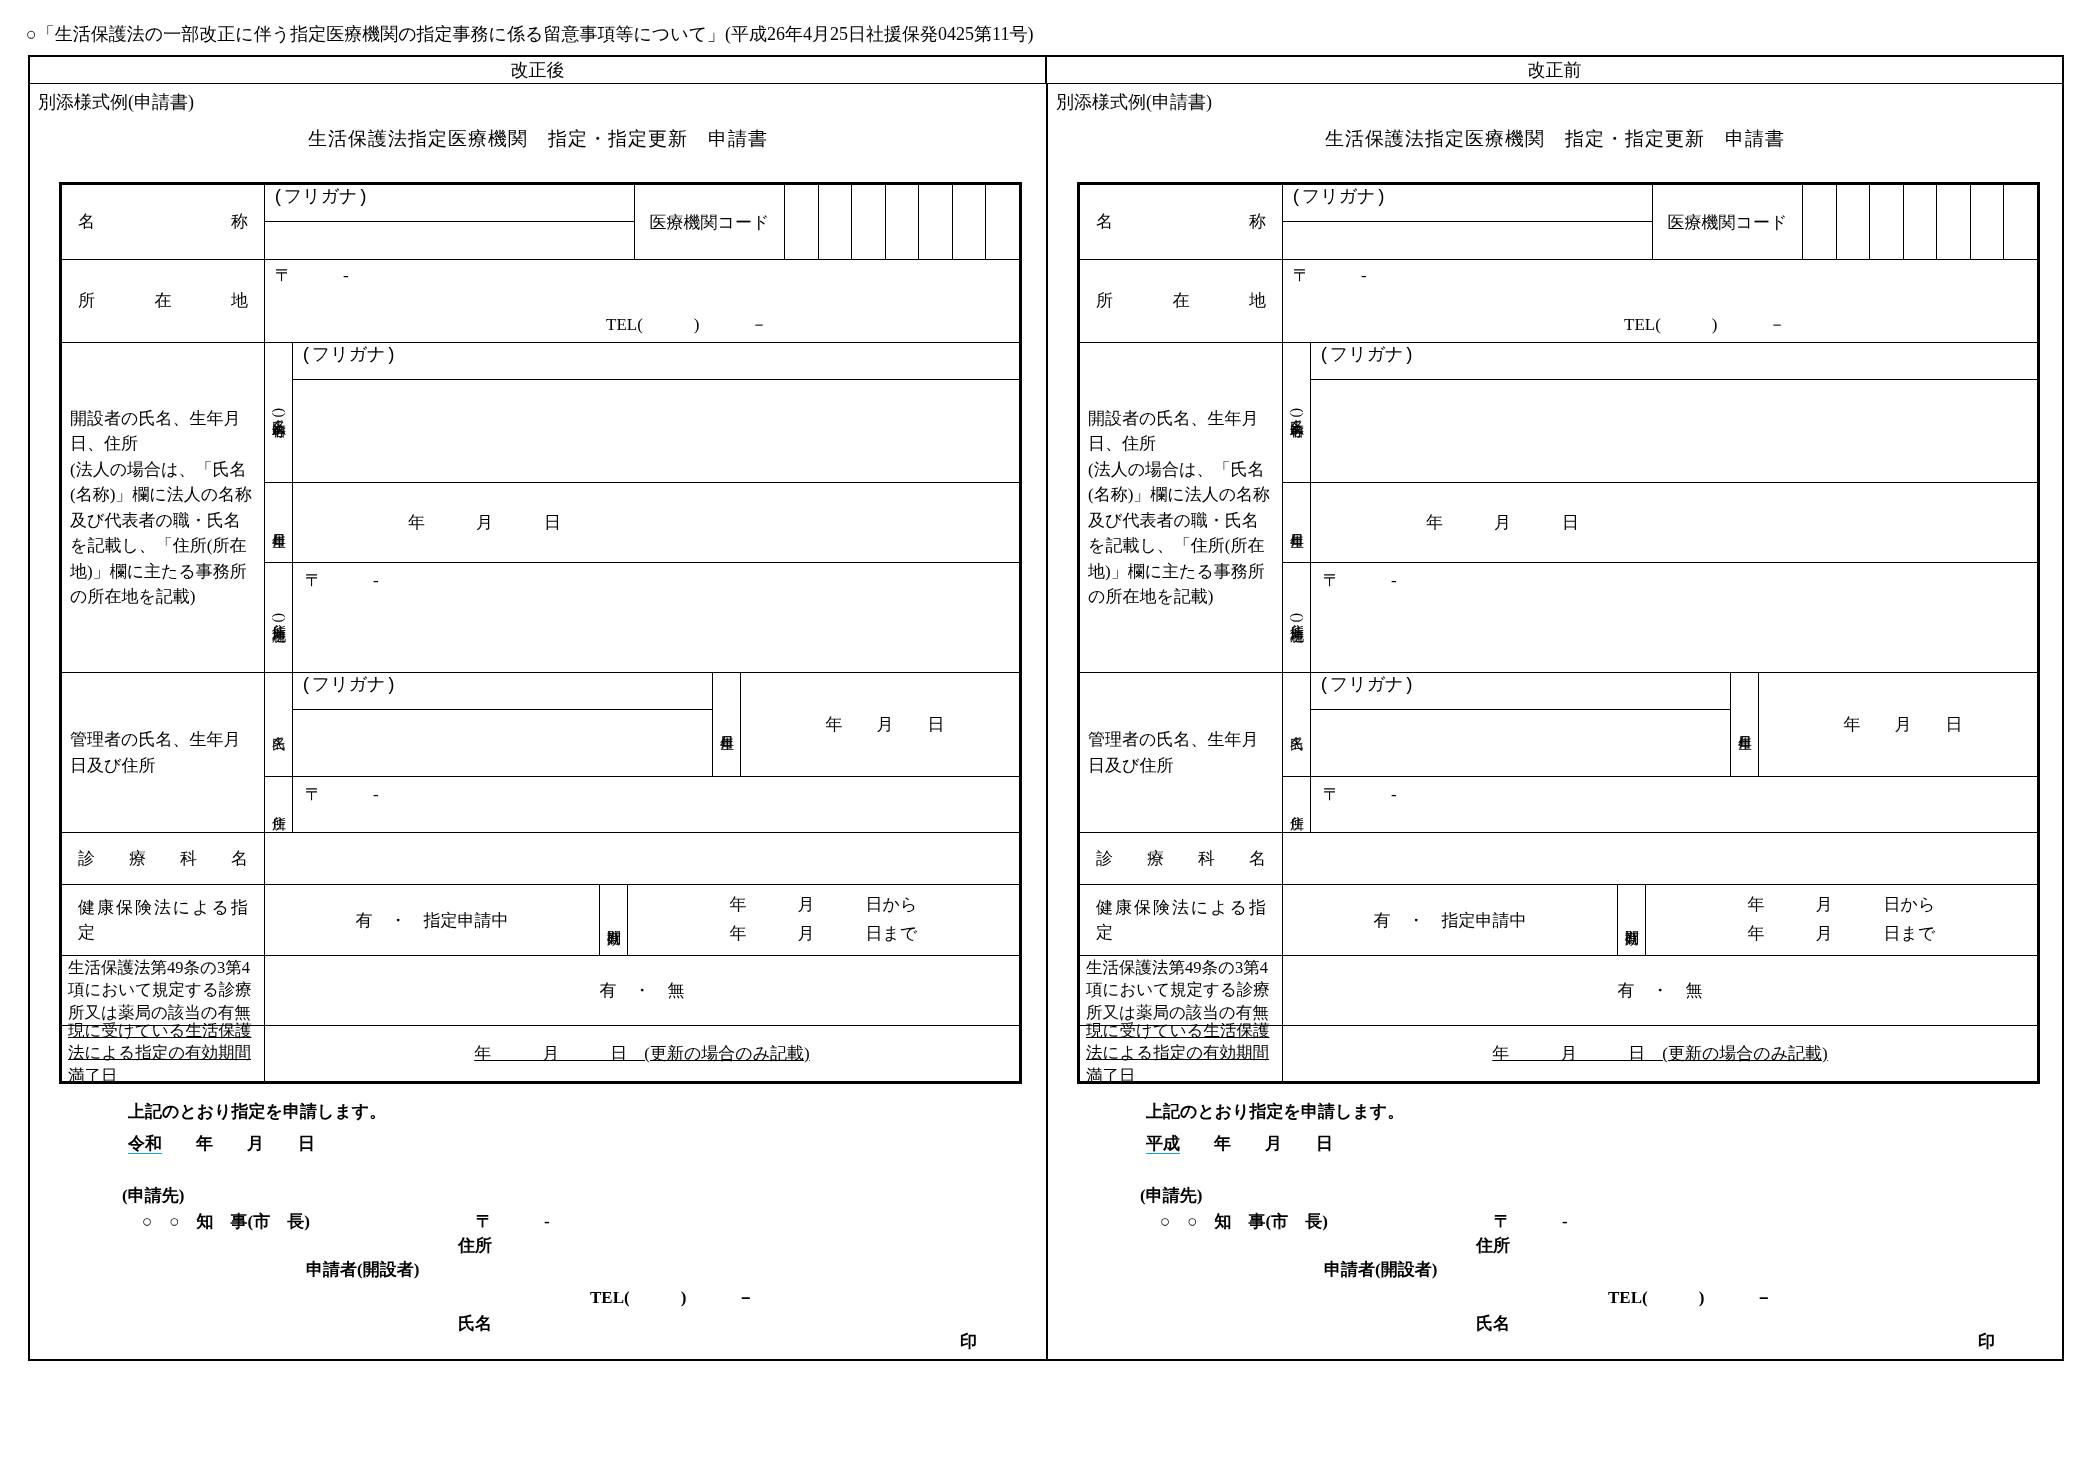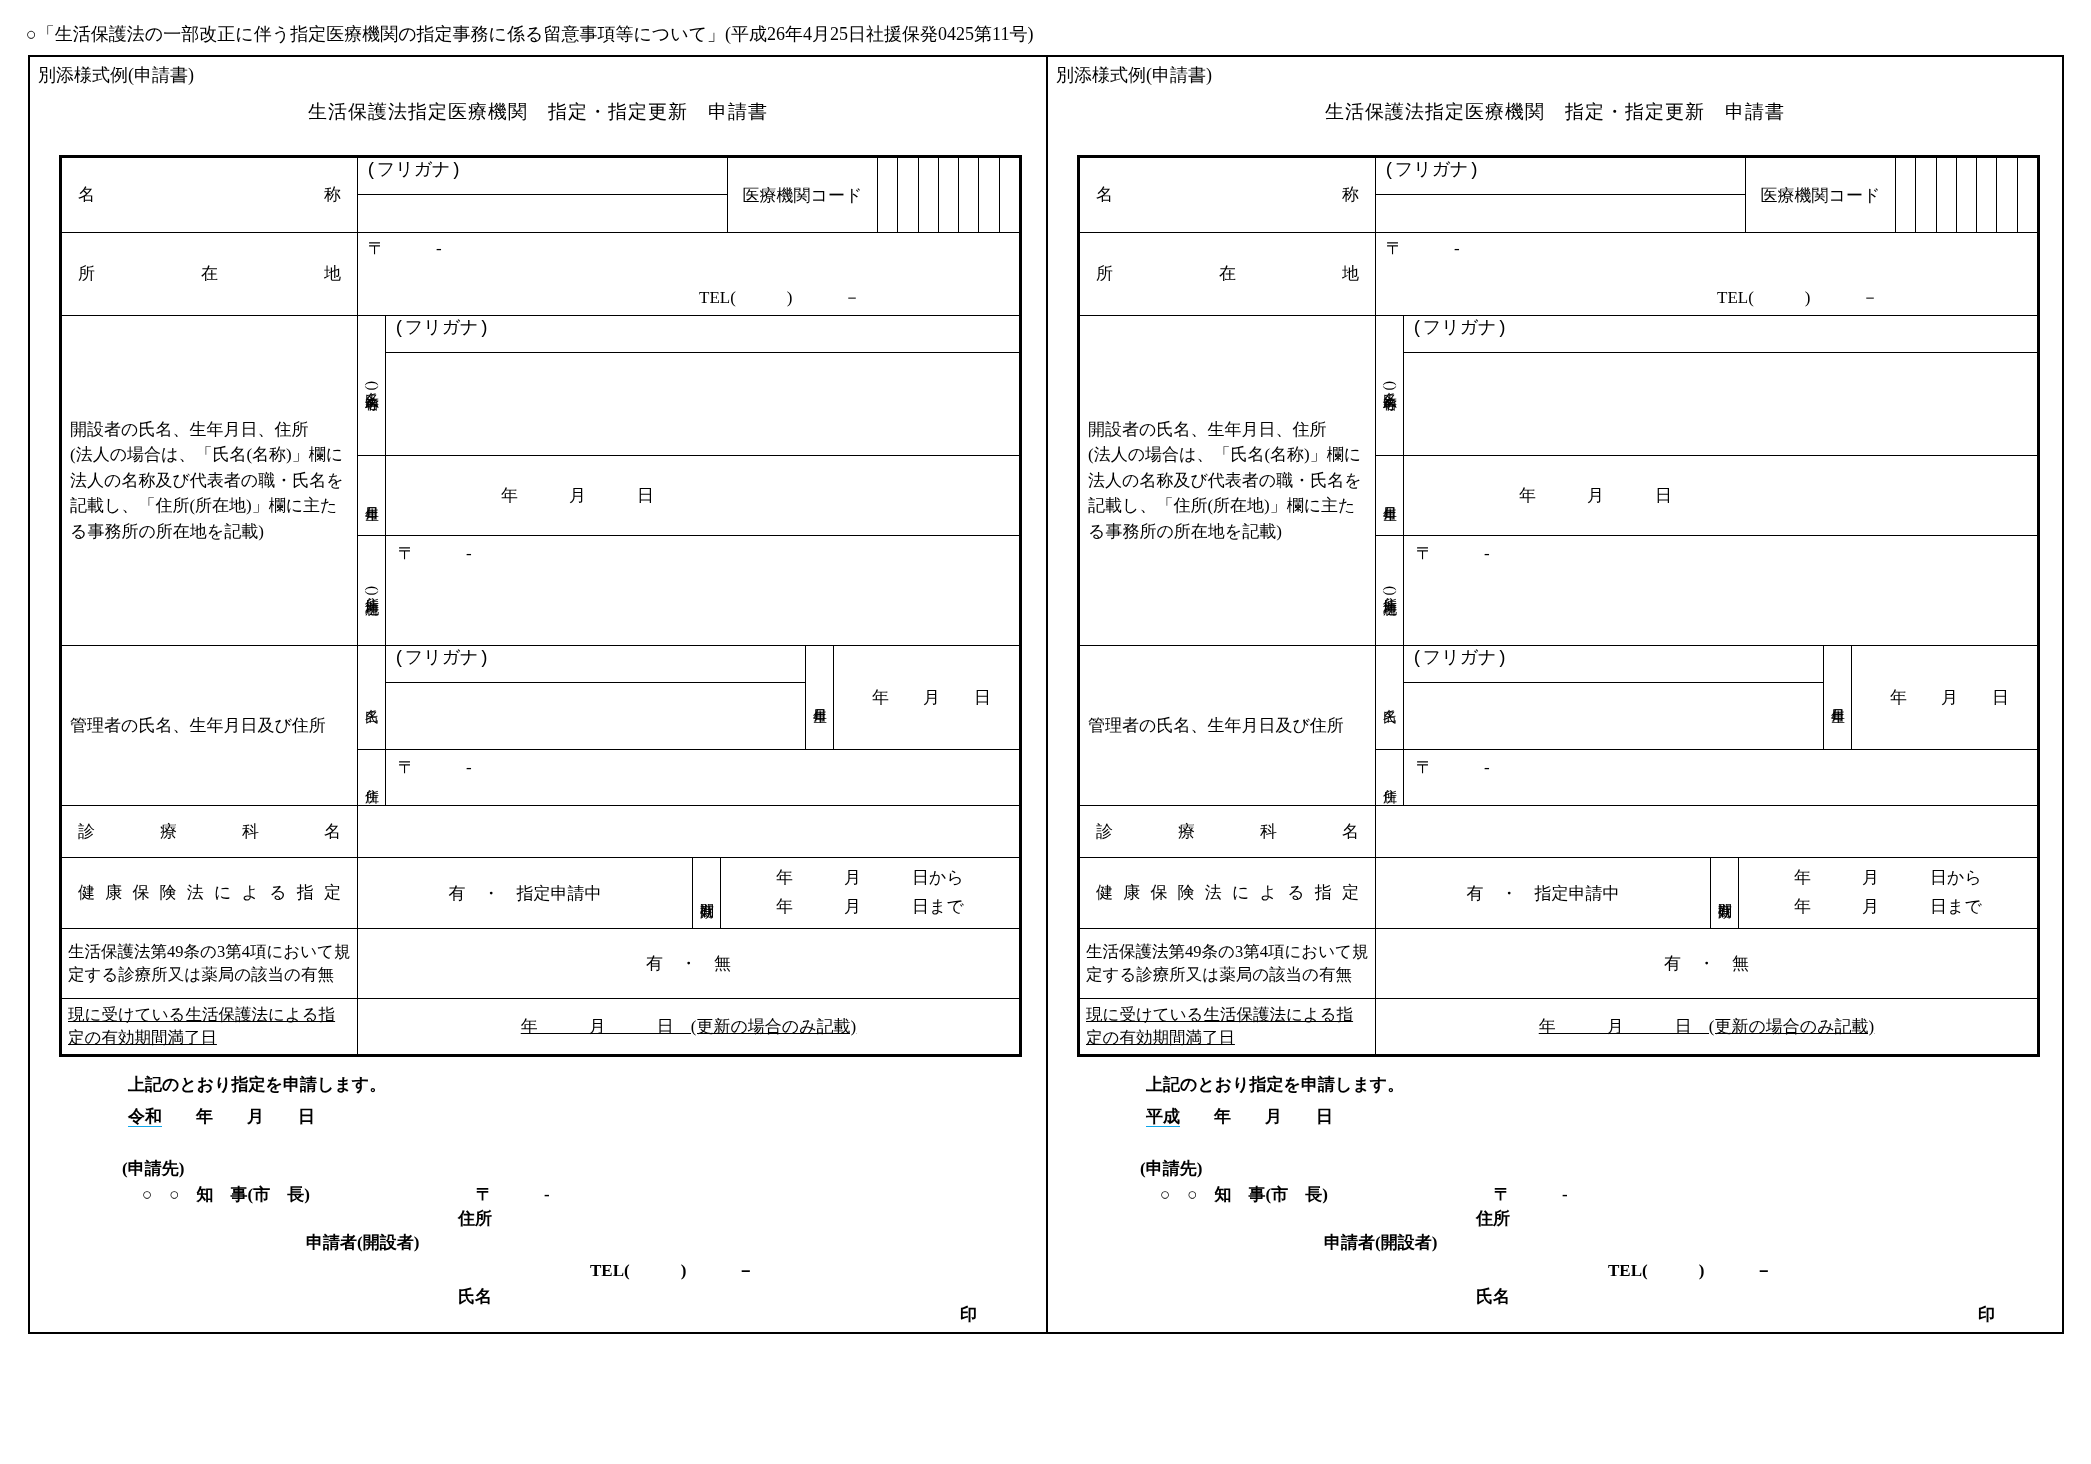--- a/index.html
+++ b/index.html
@@ -15,21 +15,21 @@
   .outer-header .hcell { flex:1; text-align:center; font-size:18px; line-height:26px; }
   .outer-header .hcell + .hcell { border-left:2px solid #000; }
   .outer-body { display:flex; }
   .panel { width:50%; height:1275px; position:relative; }
   .panel + .panel { border-left:2px solid #000; }
   .attachment { margin:6px 0 0 8px; font-size:18px; }
   .form-title { text-align:center; margin-top:12px; font-size:19px; letter-spacing:1px; }
   .ftable { margin:30px 0 0 29px; width:963px; border:3px solid #000; }
   .frow { display:flex; border-bottom:1px solid #000; }
   .frow:last-child { border-bottom:none;text-decoration:underline; }
-  .cell-label { width:296px; border-right:1px solid #000; display:flex; flex-direction:column; justify-content:center; padding:4px 8px; line-height:1.5; }
+  .cell-label { width:203px; border-right:1px solid #000; display:flex; flex-direction:column; justify-content:center; padding:4px 8px; line-height:1.5; }
   .spread { display:block; width:100%; text-align:justify; text-align-last:justify; padding:0 8px; }
   .strip { border-right:1px solid #000; writing-mode:vertical-rl; text-orientation:mixed; display:flex; align-items:center; justify-content:center; font-size:14px; line-height:1; text-align:center; padding:2px 0; }
   .furigana-band { height:37px; border-bottom:1px solid #000; font-size:18px; padding:3px 0 0 8px; line-height:1;font-family:Liberation Mono, monospace; }
   .blank { flex:1; }
   .col { display:flex; flex-direction:column; }
   
   .r1 { height:75px; }
   .r1-mid { width:370px; border-right:1px solid #000; }
   .r1-code-label { width:150px; border-right:1px solid #000; display:flex; align-items:center; justify-content:center; font-size:17px; }
   .r1-boxes { flex:1; display:flex; }
@@ -83,20 +83,24 @@
   .f-tel { left:560px; top:202px; }
   .f-name { left:428px; top:228px;text-align:center; }
   .f-seal { left:930px; top:246px; }
 </style>
 </head>
 <body>
 
 <div class="page-heading">○「生活保護法の一部改正に伴う指定医療機関の指定事務に係る留意事項等について」(平成26年4月25日社援保発0425第11号)</div>
 
 <div class="outer">
+  <div class="outer-header">
+    <div class="hcell">改正後</div>
+    <div class="hcell">改正前</div>
+  </div>
   <div class="outer-body">
 
     <div class="panel">
       <div class="attachment">別添様式例(申請書)</div>
       <div class="form-title">生活保護法指定医療機関　指定・指定更新　申請書</div>
 
       <div class="ftable">
 
         <div class="frow r1">
           <div class="cell-label">

